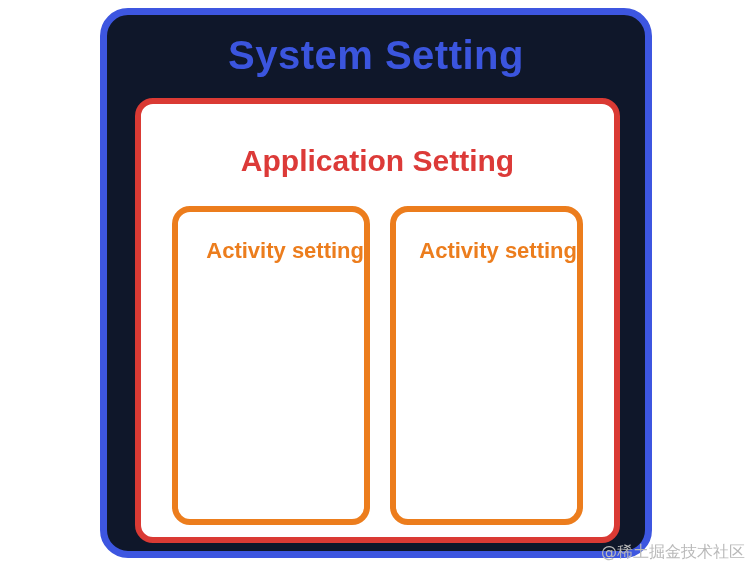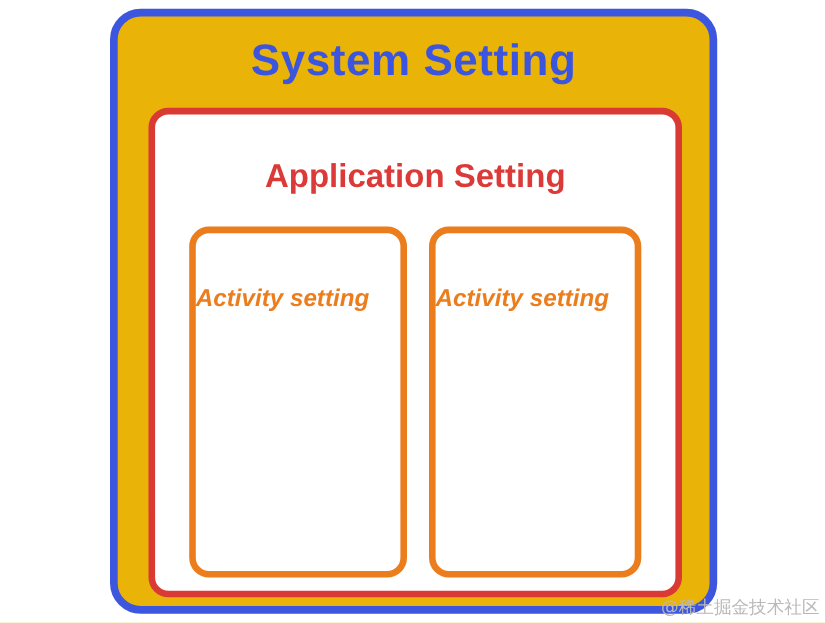--- a/index.html
+++ b/index.html
@@ -18,21 +18,21 @@
   }
   
   .system-box {
     position: absolute;
     left: 100px;
     top: 8px;
     width: 552px;
     height: 550px;
     border: 7px solid #3d56e0;
     border-radius: 28px;
-    background: #eab308;
+    background: #0f172a;
   }
   .system-title {
     position: absolute;
     left: 0;
     top: 18px;
     width: 100%;
     text-align: center;
     font-size: 40px;
     font-weight: 700;
     color: #3b55de;
@@ -71,27 +71,26 @@
   }
   .activity-box {
     border: 6px solid #ec7d1d;
     border-radius: 18px;
     background: #ffffff;
     height: 100%;
   }
   .activity-box.left  { width: 198px; }
   .activity-box.right { width: 193px; }
   .activity-title {
-    margin-top: 46px;
+    margin-top: 26px;
     width: 100%;
-    text-align: left;
+    text-align: right;
     font-size: 22px;
     font-weight: 700;
     color: #ec7d1d;
-    font-style: italic;
   }
   
   .watermark {
     position: absolute;
     right: 5px;
     bottom: 3px;
     font-size: 16px;
     color: #b9b9b9;
     font-family: "DejaVu Sans", sans-serif;
     pointer-events: none;

